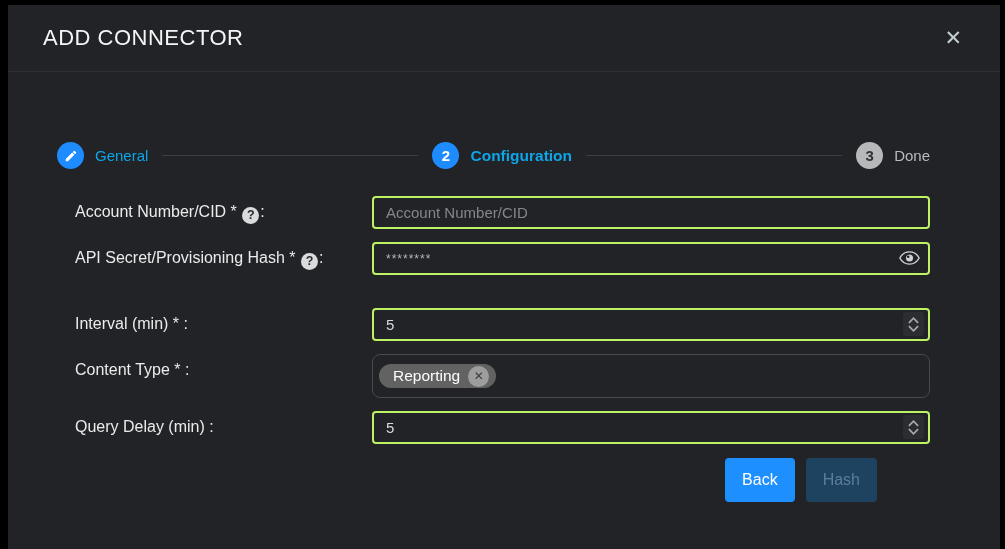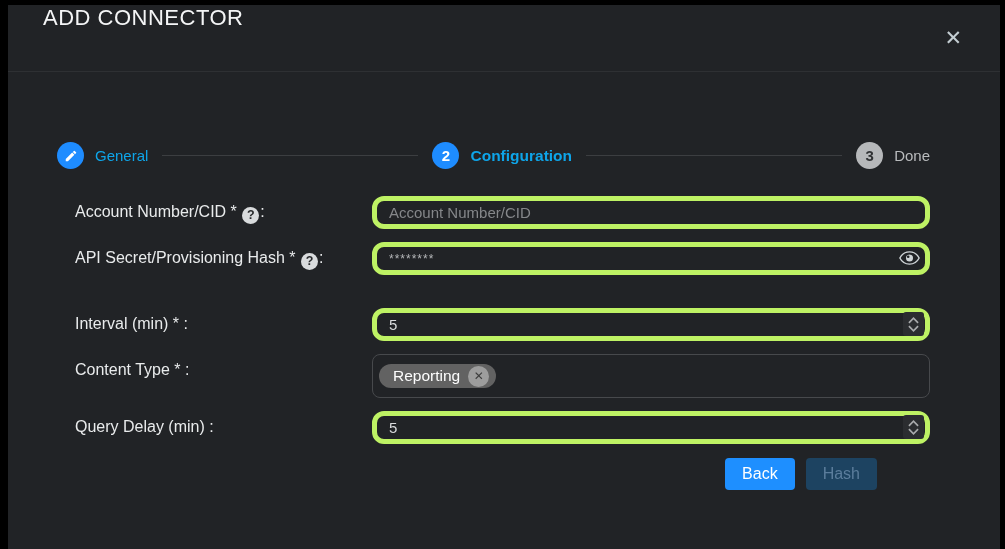--- a/index.html
+++ b/index.html
@@ -11,21 +11,21 @@
     overflow:hidden;
     position:relative;
   }
   .modal {
     position:absolute;
     left:8px; top:5px; right:5px; bottom:0;
     background:#212326;
   }
   .modal-header {
     height:67px;
-    display:flex; 
+    display:flex; align-items:center;
     padding-left:35px; padding-right:40px;
     border-bottom:1px solid #2e3033;
     position:relative;
   }
   .modal-title {
     font-size:22px; letter-spacing:.5px; color:#f4f5f6; font-weight:400;
   }
   .close-btn {
     position:absolute; right:38px; top:22px;
     font-size:21px; color:#c3cdd2; cursor:pointer; line-height:1;
@@ -61,22 +61,22 @@
   .help-icon {
     display:inline-flex; width:17px; height:17px; border-radius:50%;
     background:#d9dbdd; color:#27292b; font-size:12.5px; font-weight:700;
     align-items:center; justify-content:center;
     vertical-align:-2px; margin:0 1px;
   }
   .field-wrap { flex:1 1 auto; position:relative; }
   .text-input, .field-box {
     width:100%;
     background:transparent;
-    border:5px solid #bef264;
-    border-radius:12px;
+    border:2px solid #bef264;
+    border-radius:4px;
     color:#d8dadc;
     font-family:inherit;
   }
   .text-input { height:33px; font-size:15px; padding:0 12px; outline:none; }
   .text-input::placeholder { color:#85878a; }
   .password-input { font-size:12px; letter-spacing:1px; color:#b4b6b8; padding-right:40px; }
   .eye-btn {
     position:absolute; right:10px; top:8px;
     background:none; border:none; cursor:pointer; padding:0;
   }
@@ -105,21 +105,21 @@
     color:#3c3c3c; font-size:12px; font-weight:700;
     display:inline-flex; align-items:center; justify-content:center;
     margin-left:8px; border:none; cursor:pointer; font-family:inherit;
   }
   
   .actions {
     display:flex; justify-content:flex-end; gap:11px;
     padding-right:53px; margin-top:14px;
   }
   .btn {
-    height:32px; border-radius:4px; border:none; cursor:pointer;
+    height:44px; border-radius:4px; border:none; cursor:pointer;
     font-family:inherit; font-size:16px; padding:0 17px;
   }
   .btn-back { background:#1e8fff; color:#fff; }
   .btn-next { background:#1d4361; color:#5b7d9c; cursor:default; }
 </style>
 </head>
 <body>
 
 <div class="modal">
 

